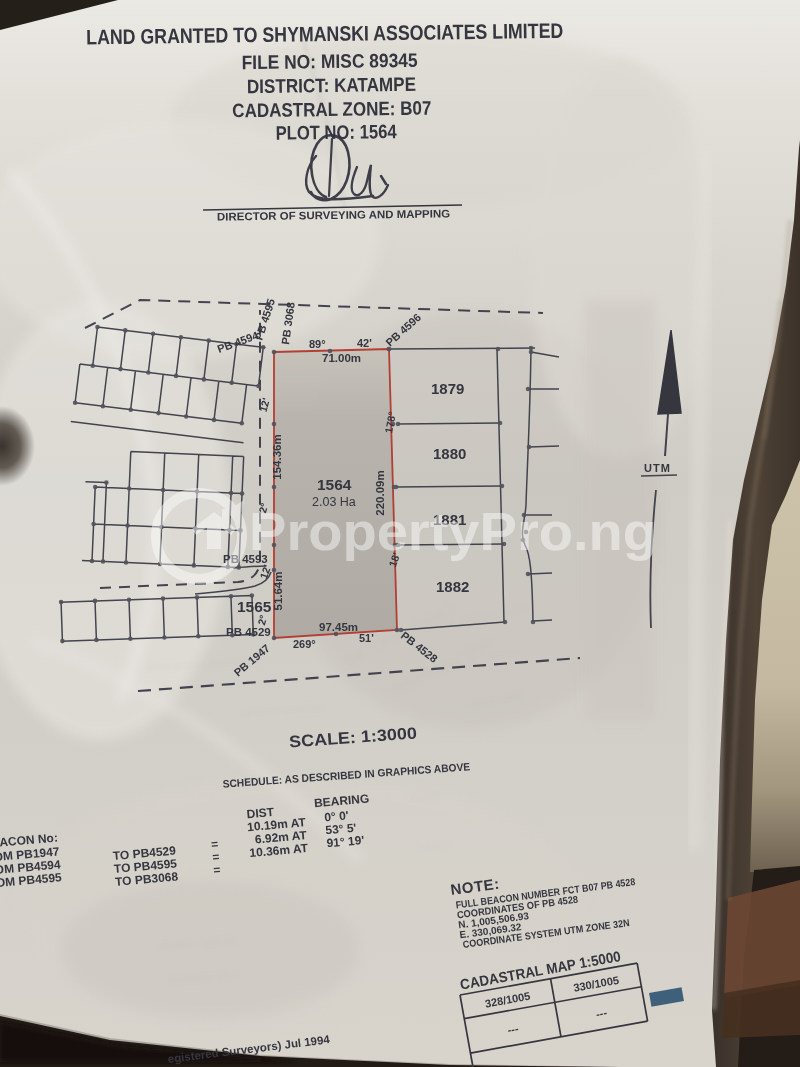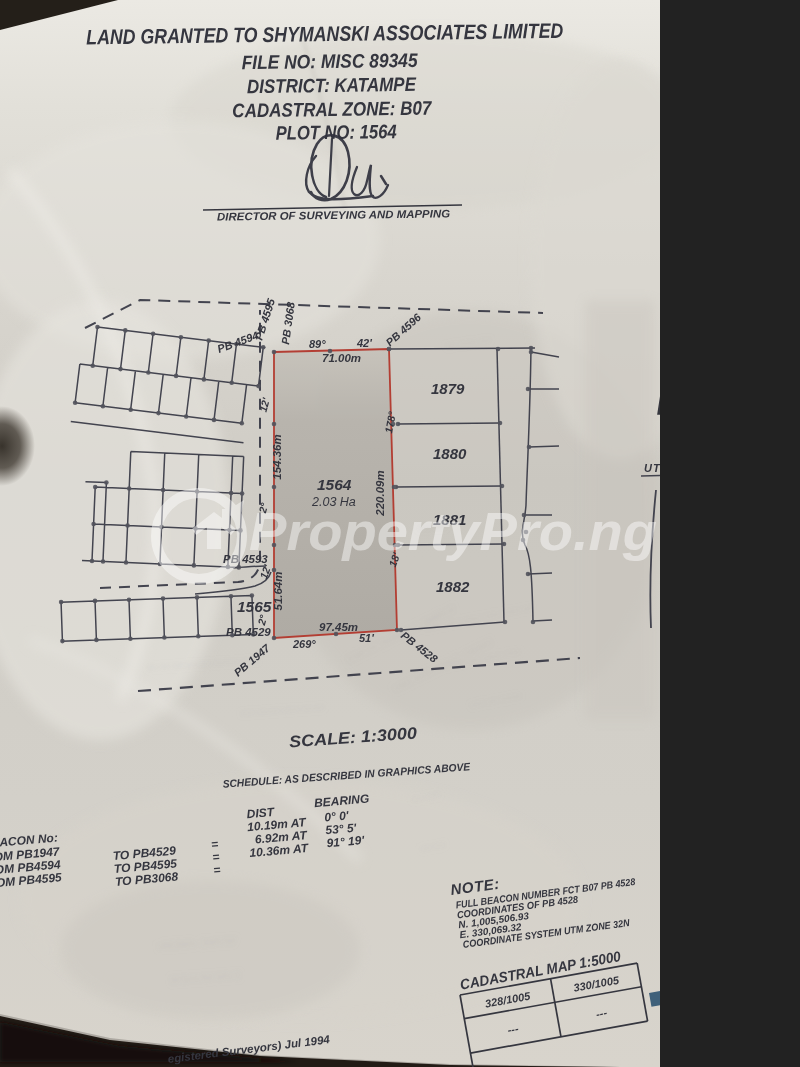--- a/index.html
+++ b/index.html
@@ -1,15 +1,15 @@
 <!DOCTYPE html>
 <html><head><meta charset="utf-8">
 <style>
 html,body{margin:0;padding:0;background:#222;}
-#page{width:660px;height:1067px;overflow:hidden;position:relative;font-style:italic;}
+#page{width:800px;height:1067px;overflow:hidden;position:relative;}
 svg{display:block;}
 text{font-family:"Liberation Sans", sans-serif;}
 </style></head><body>
 <div id="page">
 <svg width="800" height="1067" viewBox="0 0 800 1067">
       <defs>
 <linearGradient id="paperv" x1="0" y1="0" x2="0" y2="1">
  <stop offset="0" stop-color="#ebe9e3"></stop>
  <stop offset="0.10" stop-color="#e2e0d9"></stop>
  <stop offset="0.25" stop-color="#d9d6cf"></stop>

